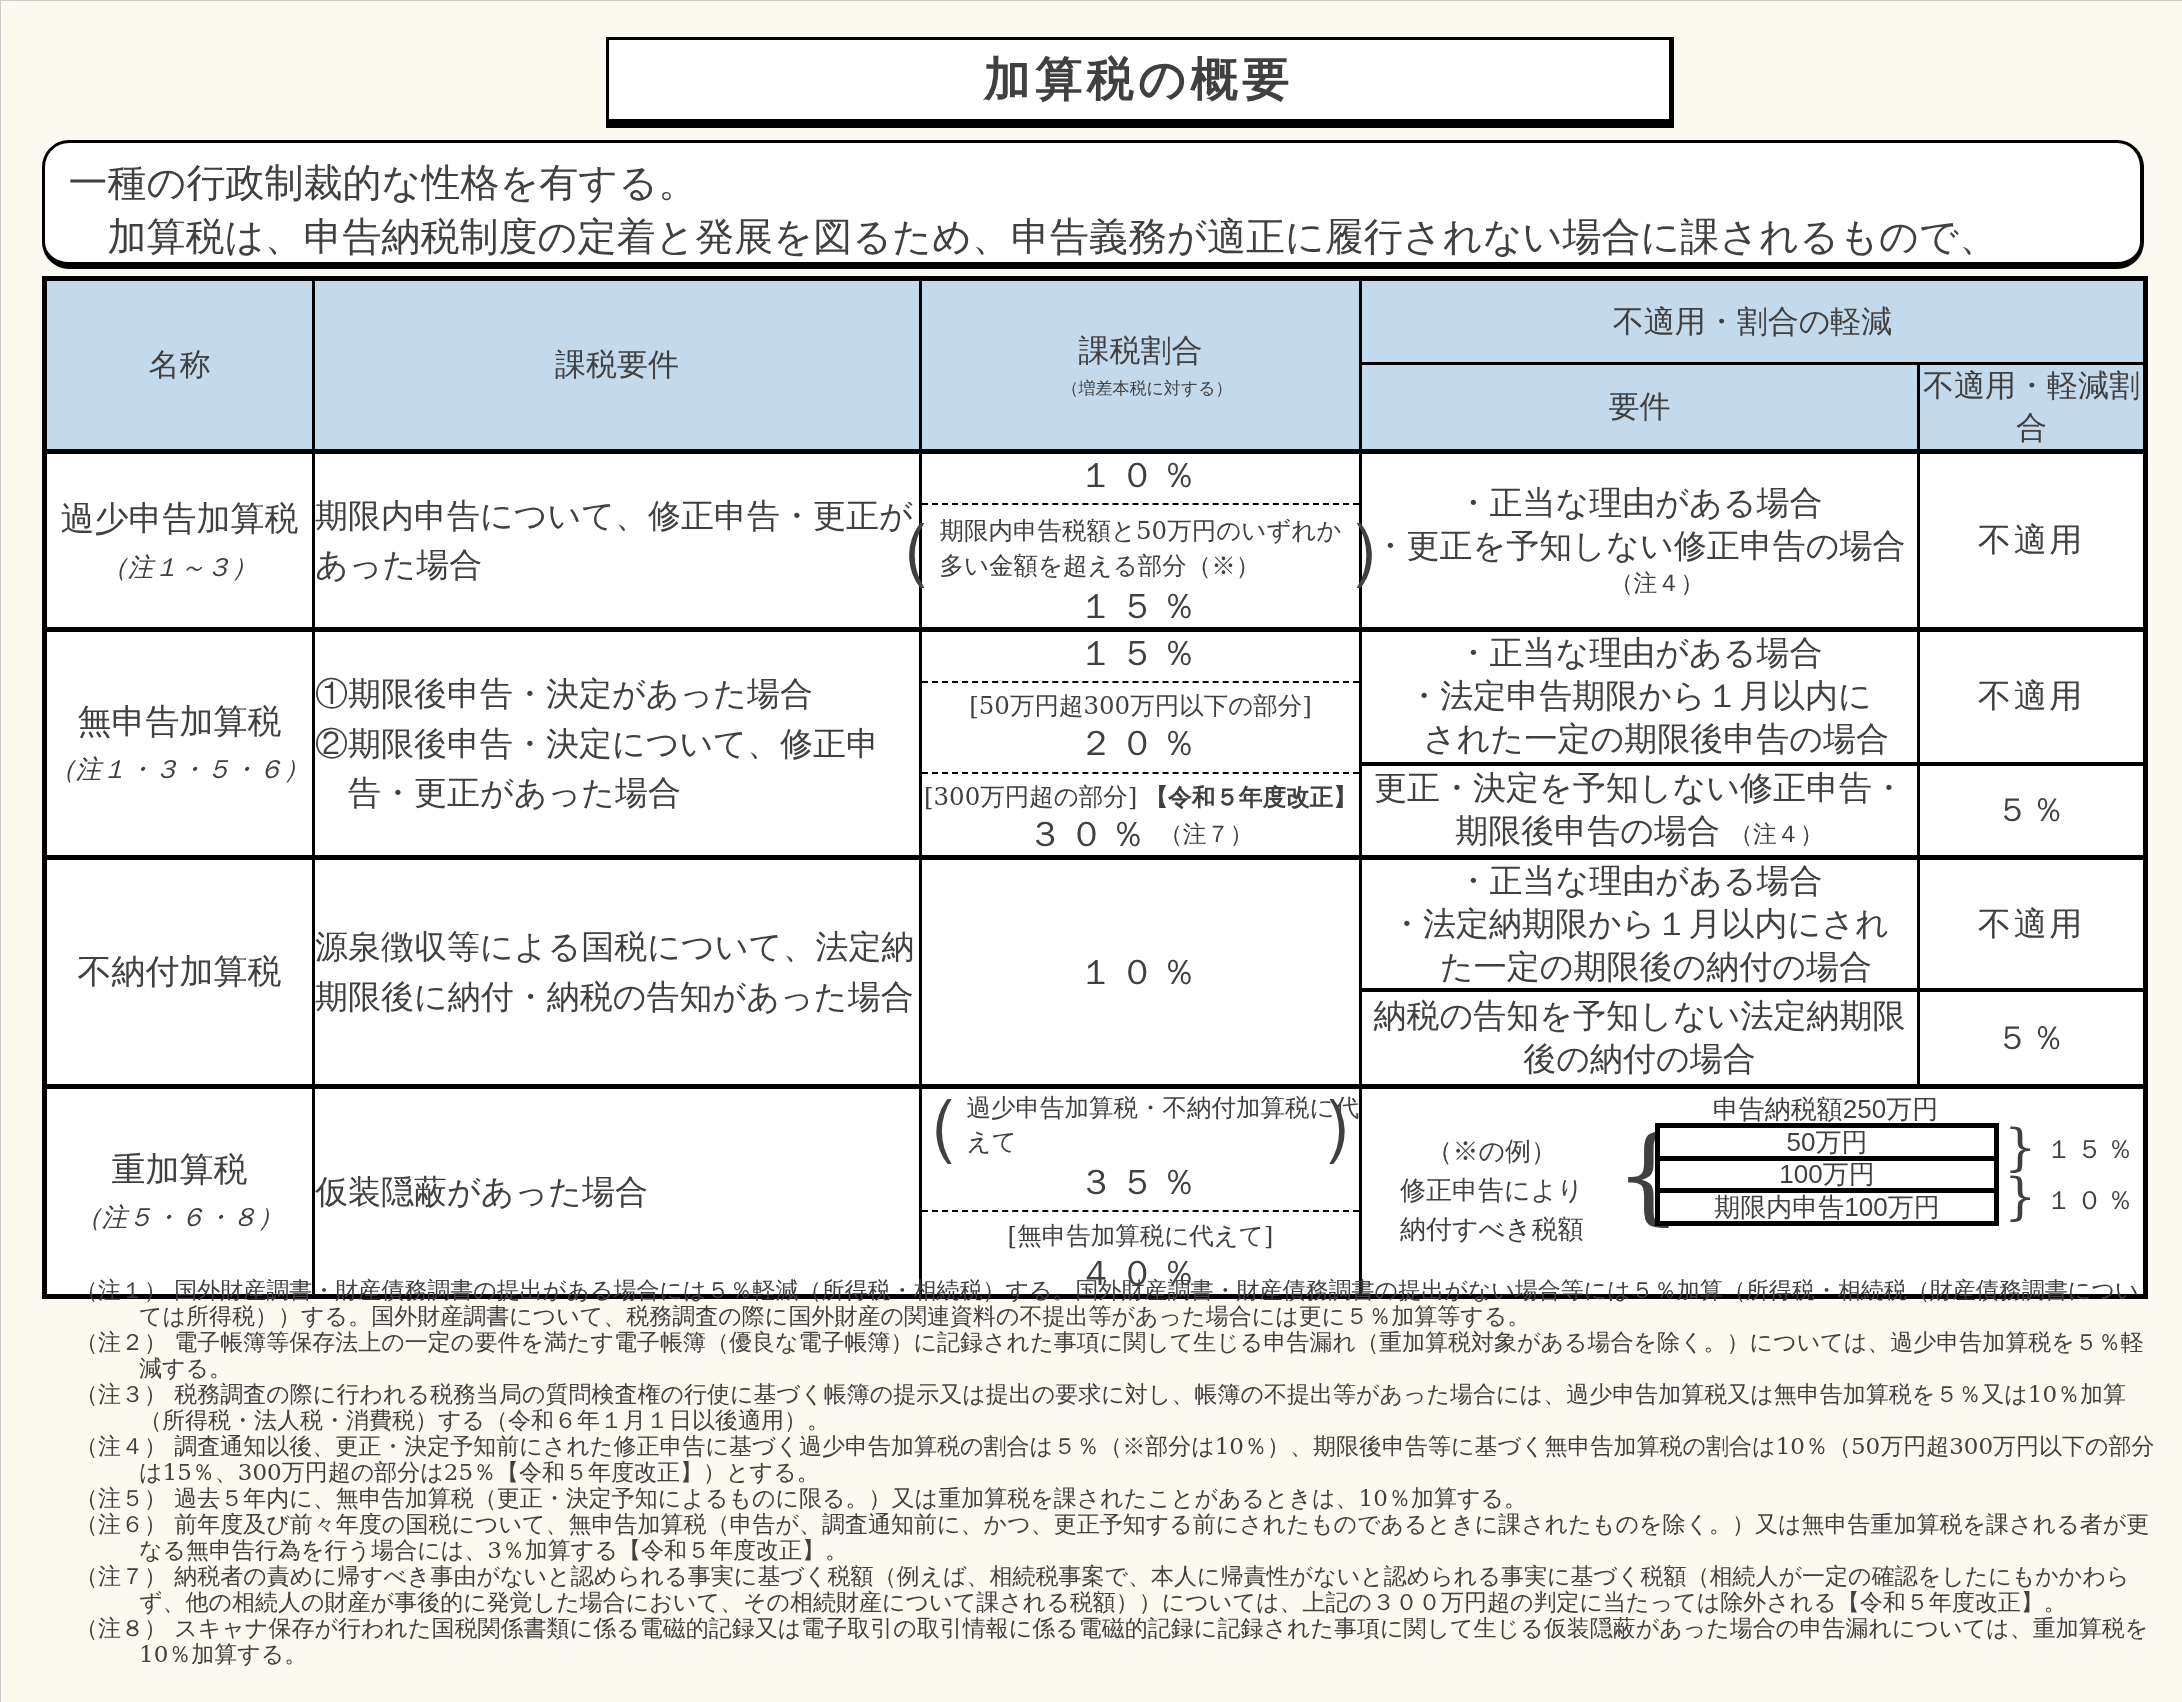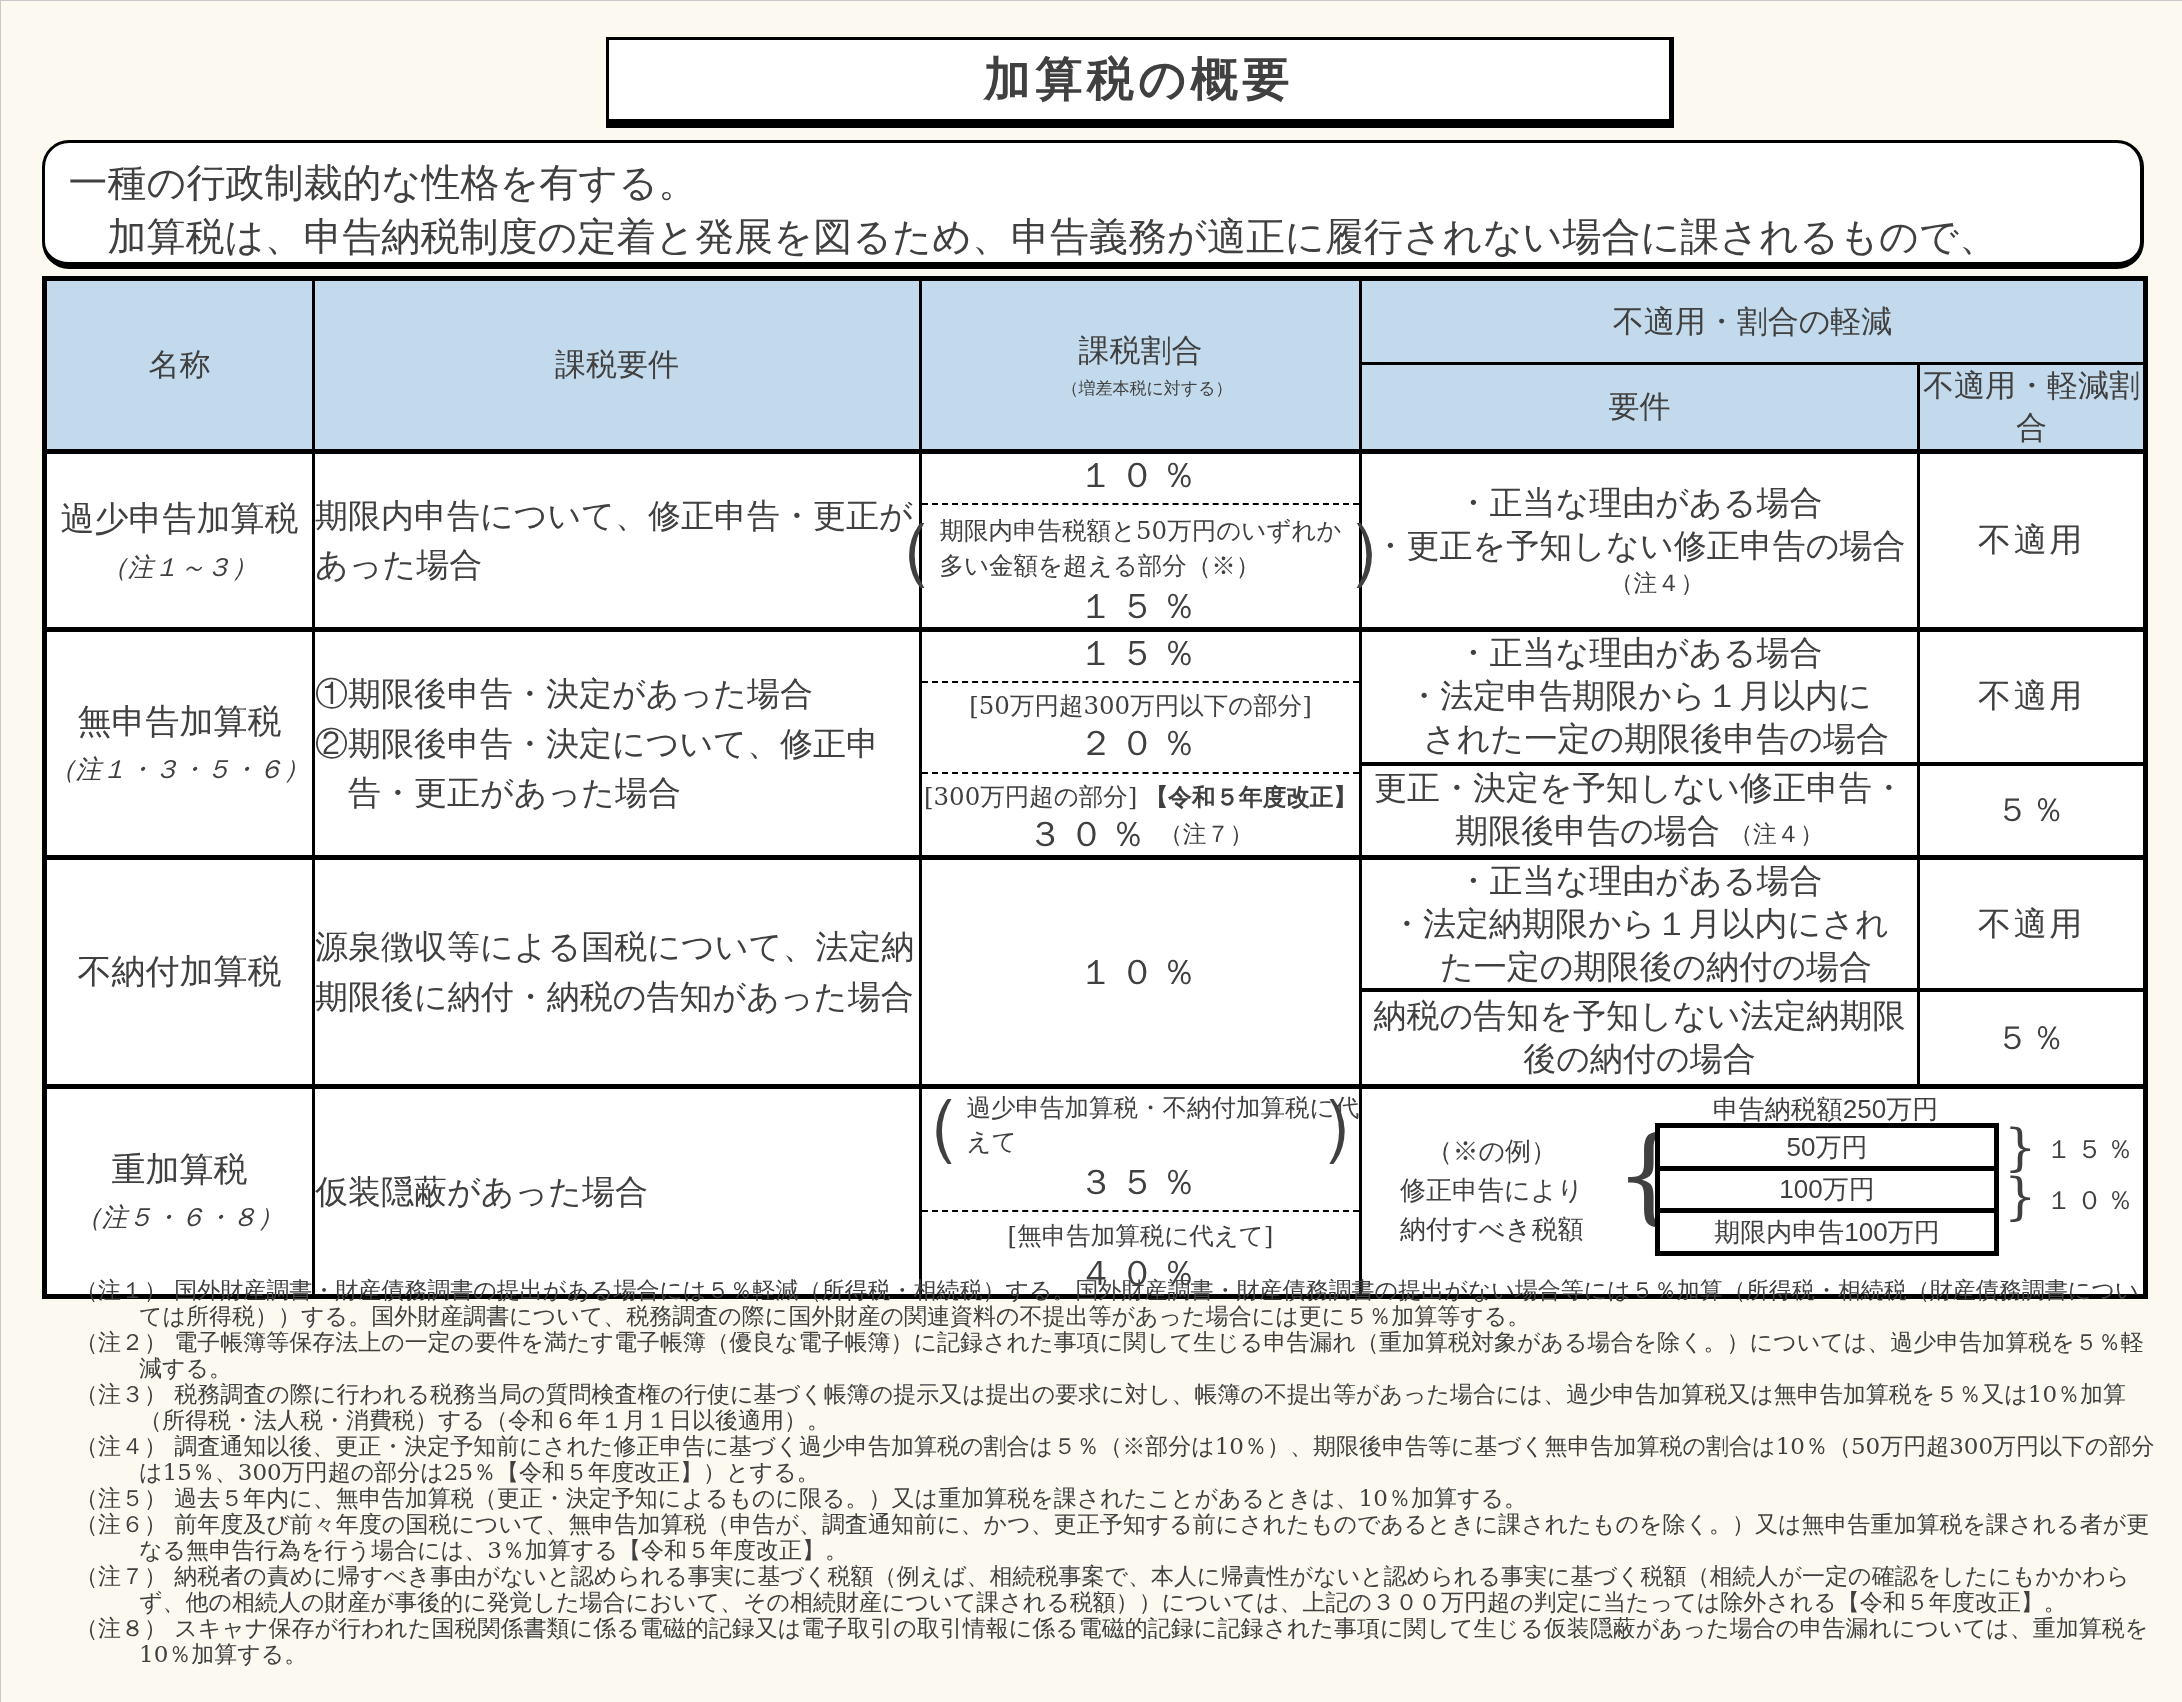--- a/index.html
+++ b/index.html
@@ -86,21 +86,21 @@
   .relief-req .indent { padding-left: 35px; }
   .relief-rate { font-size: 33px; text-align: center; letter-spacing: 2.7px; }
   
   .diagram-cell { padding: 0; vertical-align: top; }
   .diagram { position: relative; width: 100%; height: 202px; font-size: 26px; }
   .dg-title { position: absolute; left: 271px; top: 1.8px; width: 385px; text-align: center; }
   .dg-left { position: absolute; left: 1.8px; top: 42px; width: 256px; text-align: center; line-height: 1.5; }
   .dg-lbrace { position: absolute; left: 253px; top: 31px; font-size: 105px; line-height: 109px; font-family: "DejaVu Serif", serif; }
   .dg-boxes { position: absolute; left: 293px; top: 33px; width: 344px; }
   .dg-box {
-    width: 100%; height: 48px; border: 5.5px solid var(--border-col); margin-top: -5.5px;
+    width: 100%; height: 38px; border: 5.5px solid var(--border-col); margin-top: -5.5px;
     display: flex; align-items: center; justify-content: center; background: var(--box-bg);
   }
   .dg-box:first-child { margin-top: 0; }
   .dg-rbrace { position: absolute; left: 642px; font-family: "DejaVu Serif", serif; font-size: 51px; line-height: 53px; }
   .dg-rb1 { top: 31px; } .dg-rb2 { top: 80px; }
   .dg-pct { position: absolute; left: 684px; letter-spacing: 4.5px; }
   .dg-p1 { top: 42px; } .dg-p2 { top: 93px; }
   
   .notes {
     position: absolute; left: 30px; top: 1276px; width: 2129px;

